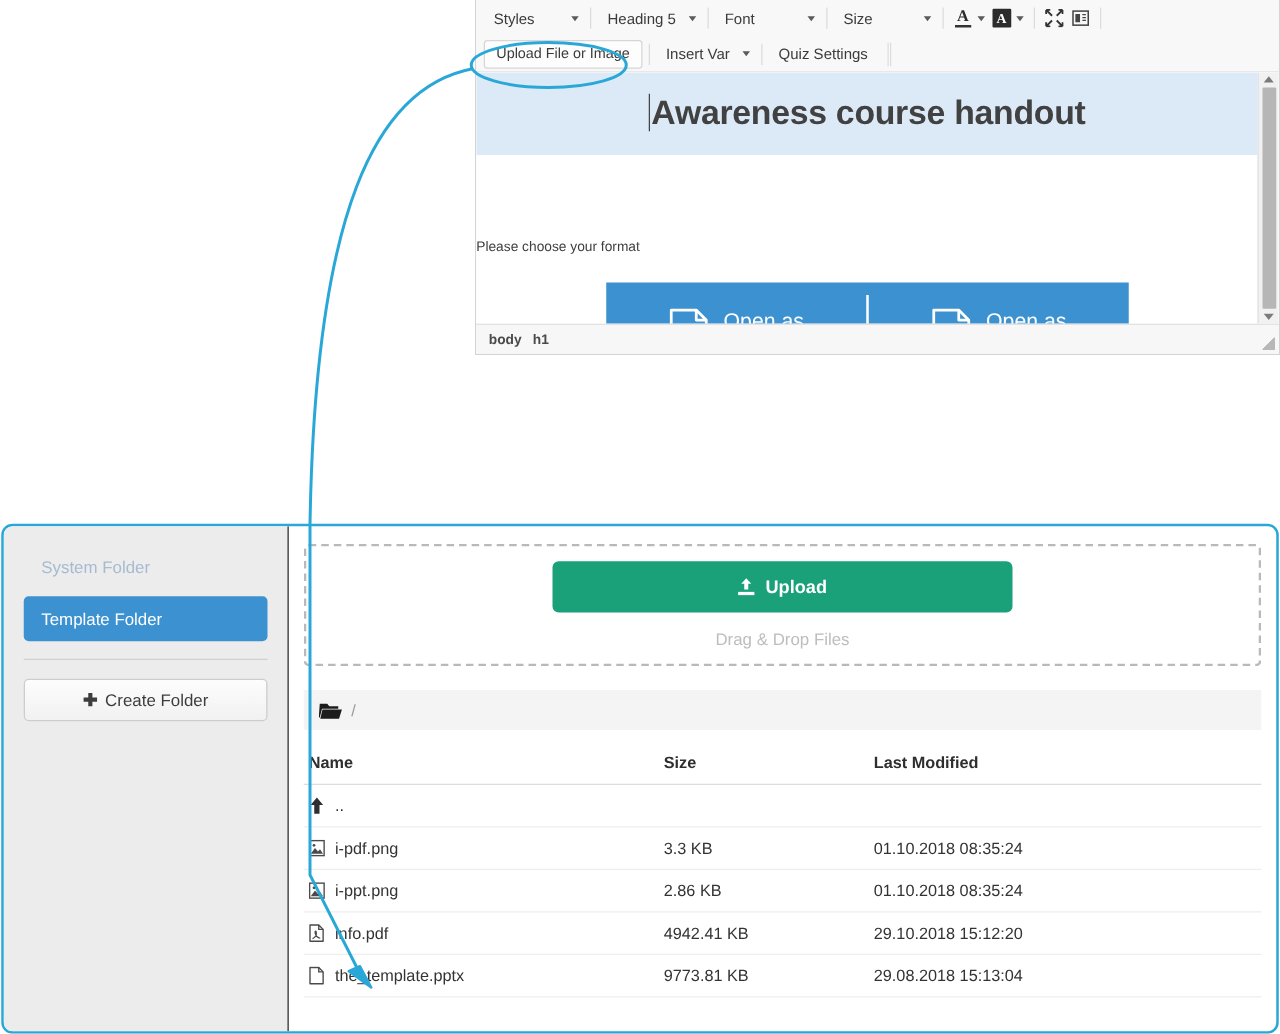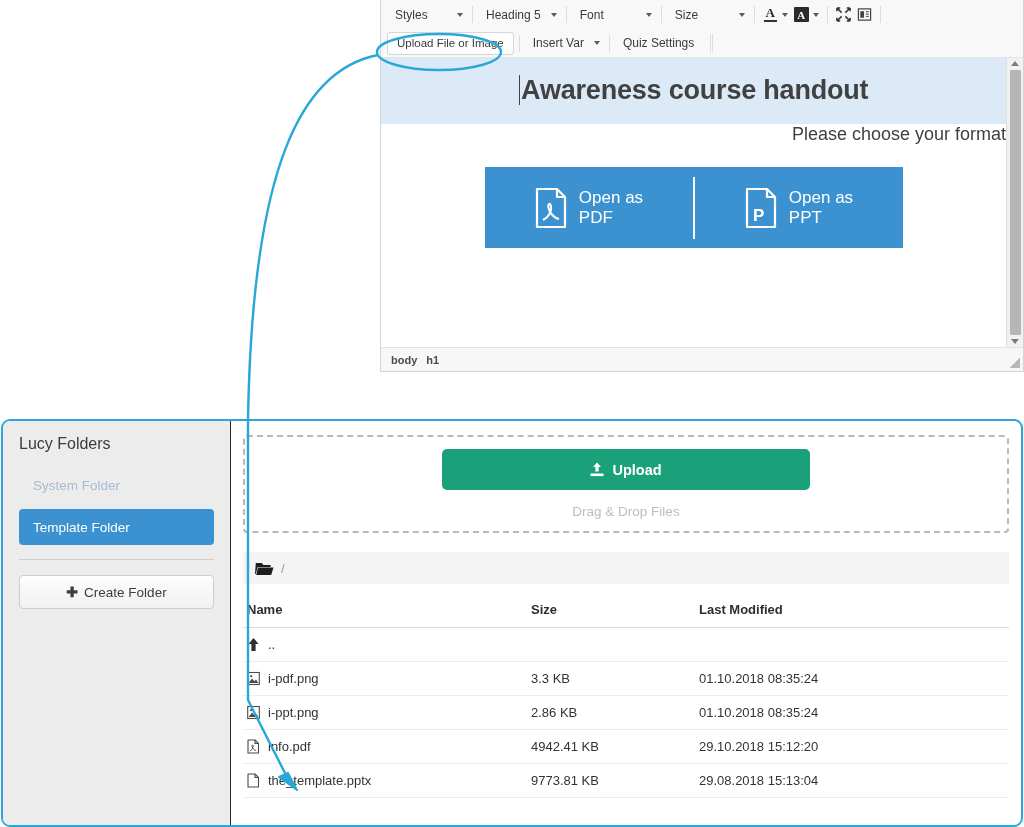--- a/index.html
+++ b/index.html
@@ -15,21 +15,21 @@
   
   #annotation-layer {
     position: absolute; left: 0; top: 0;
     width: 1024px; height: 827px;
     pointer-events: none; z-index: 50;
   }
 
   
   .editor-window {
     position: absolute; left: 380px; top: 0px;
-    width: 644px; height: 372px;
+    width: 644px; height: 284px;
     background: #ffffff;
     border: 1px solid #d4d4d4;
     border-top: none;
     display: flex; flex-direction: column;
   }
   .toolbar {
     background: #f8f8f8;
     border-bottom: 1px solid #e2e2e2;
     padding: 0;
   }
@@ -115,21 +115,22 @@
     font-size: 27px; font-weight: bold; color: #414141;
     letter-spacing: -0.2px;
     font-family: "Liberation Sans", sans-serif;
   }
   .caret-bar {
     display: inline-block; width: 1.5px; height: 30px;
     background: #444; vertical-align: middle;
     margin-right: 1px; position: relative; top: -2px;
   }
   .choose-format {
-    text-align: right; font-size: 18px; color: #3f3f3f;
+    text-align: left; font-size: 11px; color: #3f3f3f;
+    margin-top: 68px;
   }
   .format-buttons {
     margin: 22px auto 0; width: 418px; height: 81px;
     background: #3c92d0;
     display: flex; align-items: center;
   }
   .fmt-half {
     flex: 1; display: flex; align-items: center; justify-content: center;
     gap: 11px; color: #fff;
   }
@@ -377,21 +378,20 @@
       <div class="status-path">
         <span>body</span><span>h1</span>
       </div>
       <div class="resize-grip"></div>
     </div>
   </div>
 
   <div class="fm-panel">
 
     <div class="fm-sidebar">
-      <div class="fm-sidebar-title">Lucy Folders</div>
       <div class="folder-item inactive">
         <span>System Folder</span>
       </div>
       <div class="folder-item active">
         <span>Template Folder</span>
       </div>
       <div class="fm-divider"></div>
       <div class="create-folder-btn">
         <span class="plus">✚</span>
         <span>Create Folder</span>

